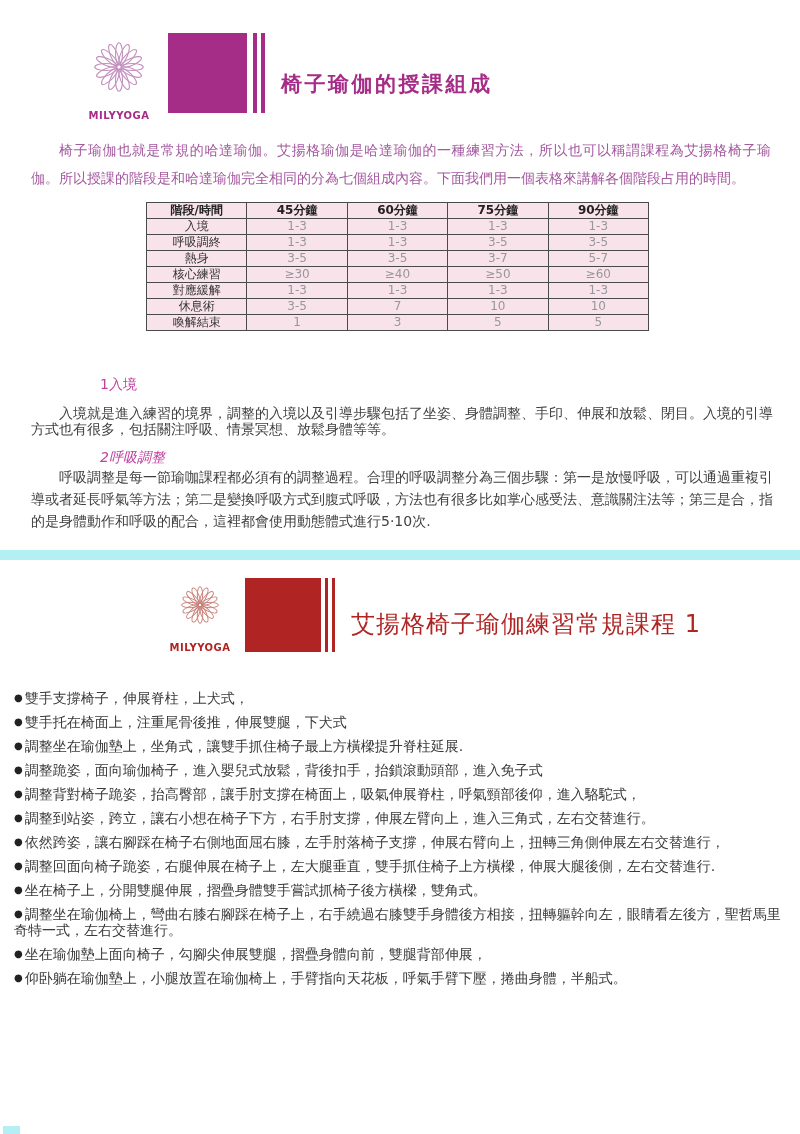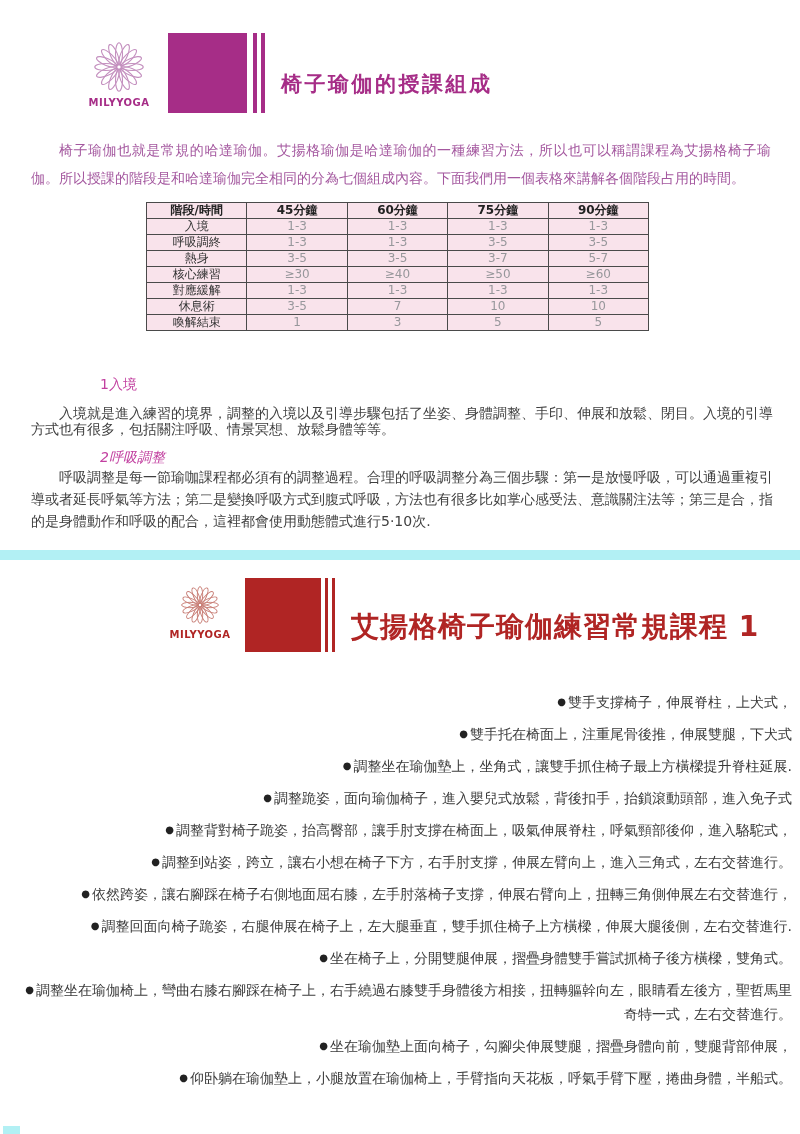--- a/index.html
+++ b/index.html
@@ -5,21 +5,21 @@
   html,body{margin:0;padding:0;}
   body{
     width:800px;height:1134px;
     background:#ffffff;
     font-family:"DejaVu Sans","Liberation Sans",sans-serif;
     position:relative;
     overflow:hidden;
   }
   
   .logo{position:absolute;text-align:center;}
-  .logo .brand{display:block;font-weight:bold;font-size:10px;letter-spacing:.5px;margin-top:1px;}
+  .logo .brand{display:block;font-weight:bold;font-size:10px;letter-spacing:.5px;margin-top:14px;}
   .logo-1{left:84px;top:42px;width:70px;color:#a62d87;}
   .logo-1 svg{color:#c490bf;}
   .logo-2{left:168px;top:586px;width:64px;color:#b02524;}
   .logo-2 svg{color:#c87e76;}
   .block-rect{position:absolute;}
   .rect-1{left:168px;top:33px;width:79px;height:80px;background:#a62d87;}
   .bar{position:absolute;width:4px;}
   .bar-1a{left:253px;top:33px;height:80px;background:#a62d87;}
   .bar-1b{left:261px;top:33px;height:80px;background:#a62d87;}
   .title-1{
@@ -54,25 +54,25 @@
   .sec-b1{top:405px;line-height:16px;}
   .sec-b2{top:466px;line-height:22px;}
   .cyan-divider{position:absolute;left:0;top:550px;width:800px;height:10px;background:#b2f0f4;}
   .cyan-stub{position:absolute;left:3px;top:1126px;width:17px;height:8px;background:#b2f0f4;}
   
   .rect-2{left:245px;top:578px;width:76px;height:74px;background:#b02524;}
   .bar-2a{left:325px;top:578px;height:74px;background:#b02524;width:3px;}
   .bar-2b{left:332px;top:578px;height:74px;background:#b02524;width:3px;}
   .title-2{
     position:absolute;left:351px;top:608px;
-    color:#b02524;font-size:28px;font-weight:bold;letter-spacing:1px;white-space:nowrap;
+    color:#b02524;font-size:24px;font-weight:normal;letter-spacing:1px;white-space:nowrap;
   }
   .pose-list{position:absolute;left:14px;top:690px;width:778px;}
   .pose-item{
-    color:#3a3a3a;font-size:14px;line-height:24px;margin-bottom:8px;text-align:right;
+    color:#3a3a3a;font-size:14px;line-height:16px;margin-bottom:8px;text-align:left;
   }
   .pose-item .bullet{font-size:10px;vertical-align:2px;margin-right:2px;color:#222;}
 </style>
 </head>
 <body>
 
 <div class="logo logo-1">
   <svg width="54" height="50" viewBox="0 0 64 64" fill="none" stroke="currentColor" stroke-width="1.4">
     <ellipse cx="32" cy="15" rx="4.5" ry="14"></ellipse>
     <ellipse cx="32" cy="15" rx="4.5" ry="14" transform="rotate(22.5 32 32)"></ellipse>

